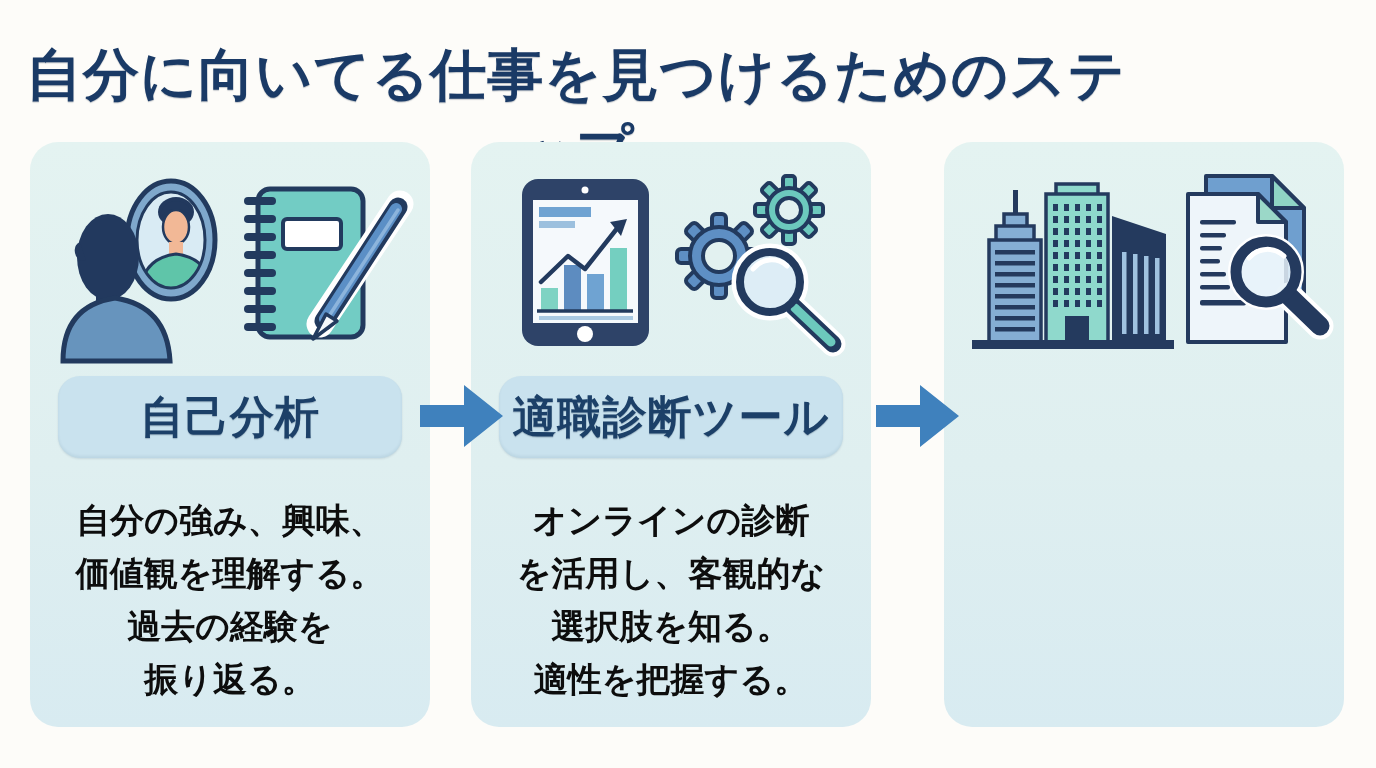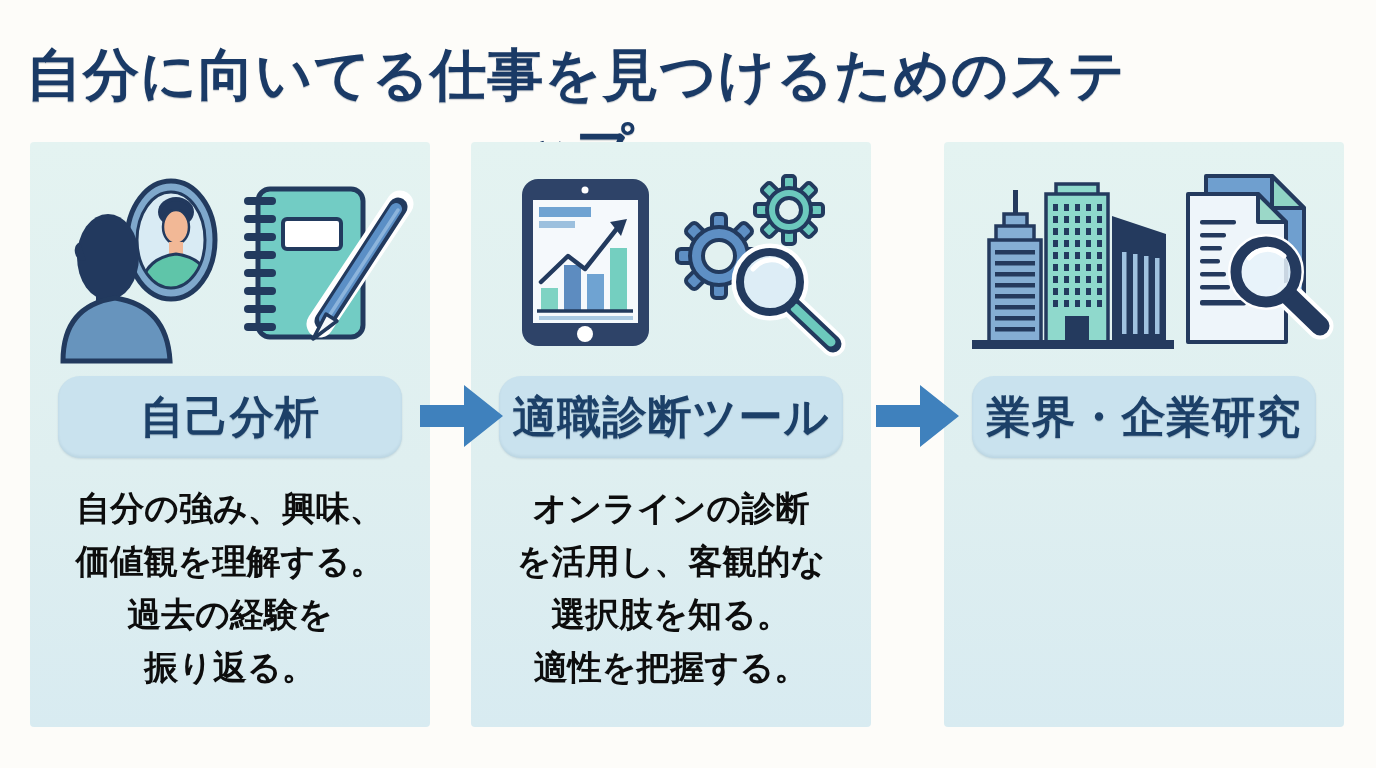--- a/index.html
+++ b/index.html
@@ -12,40 +12,40 @@
   .title {
     position:absolute; top:38px; left:0; width:1128px;
     text-align:center;
     font-size:56px; font-weight:900; letter-spacing:1px;
     color:#1a3a66;
     text-shadow:0 1px 1px rgba(10,30,60,.25);
     padding-left:24px;
   }
   .card {
     position:absolute; top:142px; width:400px; height:585px;
-    border-radius:4px;
+    border-radius:28px;
     background:linear-gradient(180deg,#e4f3f1 0%,#dfeff0 55%,#d8ebf1 100%);
   }
   .card.c1 { left:30px; }
   .card.c2 { left:471px; }
   .card.c3 { left:944px; }
   .icon-area { margin-top:22px; width:400px; height:202px; display:block; }
   .pill {
     margin:10px auto 0 auto;
     width:86%; height:82px;
     background:#c9e2ee;
     border-radius:22px;
     display:flex; align-items:center; justify-content:center;
     font-size:44px; font-weight:900; letter-spacing:1px;
     color:#1c4068;
     box-shadow:0 1px 2px rgba(20,50,90,.12), inset 0 -2px 3px rgba(20,50,90,.07);
     text-shadow:0 1px 1px rgba(10,30,60,.25);
   }
   .desc {
-    margin-top:24px;
+    margin-top:36px;
     text-align:center;
     font-size:34px; font-weight:800; line-height:1.56;
     color:#0d0d0d;
     white-space:pre-line;
   }
   .arrow {
     position:absolute; top:384px; width:84px; height:64px;
   }
   .arrow.a1 { left:420px; }
   .arrow.a2 { left:876px; }
@@ -266,21 +266,20 @@
         <rect x="256" y="121" width="30" height="4.5" rx="2"></rect>
         <rect x="256" y="136" width="46" height="5.5" rx="2"></rect>
       </g>
       <line x1="345" y1="132" x2="376" y2="162" stroke="#ffffff" stroke-width="27" stroke-linecap="round"></line>
       <circle cx="322" cy="108" r="31" fill="none" stroke="#ffffff" stroke-width="14"></circle>
       <line x1="345" y1="132" x2="376" y2="162" stroke="#243a5e" stroke-width="19" stroke-linecap="round"></line>
       <circle cx="322" cy="108" r="30" fill="rgba(230,242,249,0.85)" stroke="#243a5e" stroke-width="11"></circle>
       <path d="M305 94 A24 24 0 0 1 340 92" fill="none" stroke="#ffffff" stroke-width="5" stroke-linecap="round"></path>
     </g>
   </svg>
-  <div class="pill">業界・企業研究</div>
 </div>
 
 <svg class="arrow a1" viewBox="0 0 84 64">
   <polygon points="0,21 44,21 44,1 83,32 44,63 44,43 0,43" fill="#3f81bd"></polygon>
 </svg>
 <svg class="arrow a2" viewBox="0 0 84 64">
   <polygon points="0,21 44,21 44,1 83,32 44,63 44,43 0,43" fill="#3f81bd"></polygon>
 </svg>
 
 </body></html>

